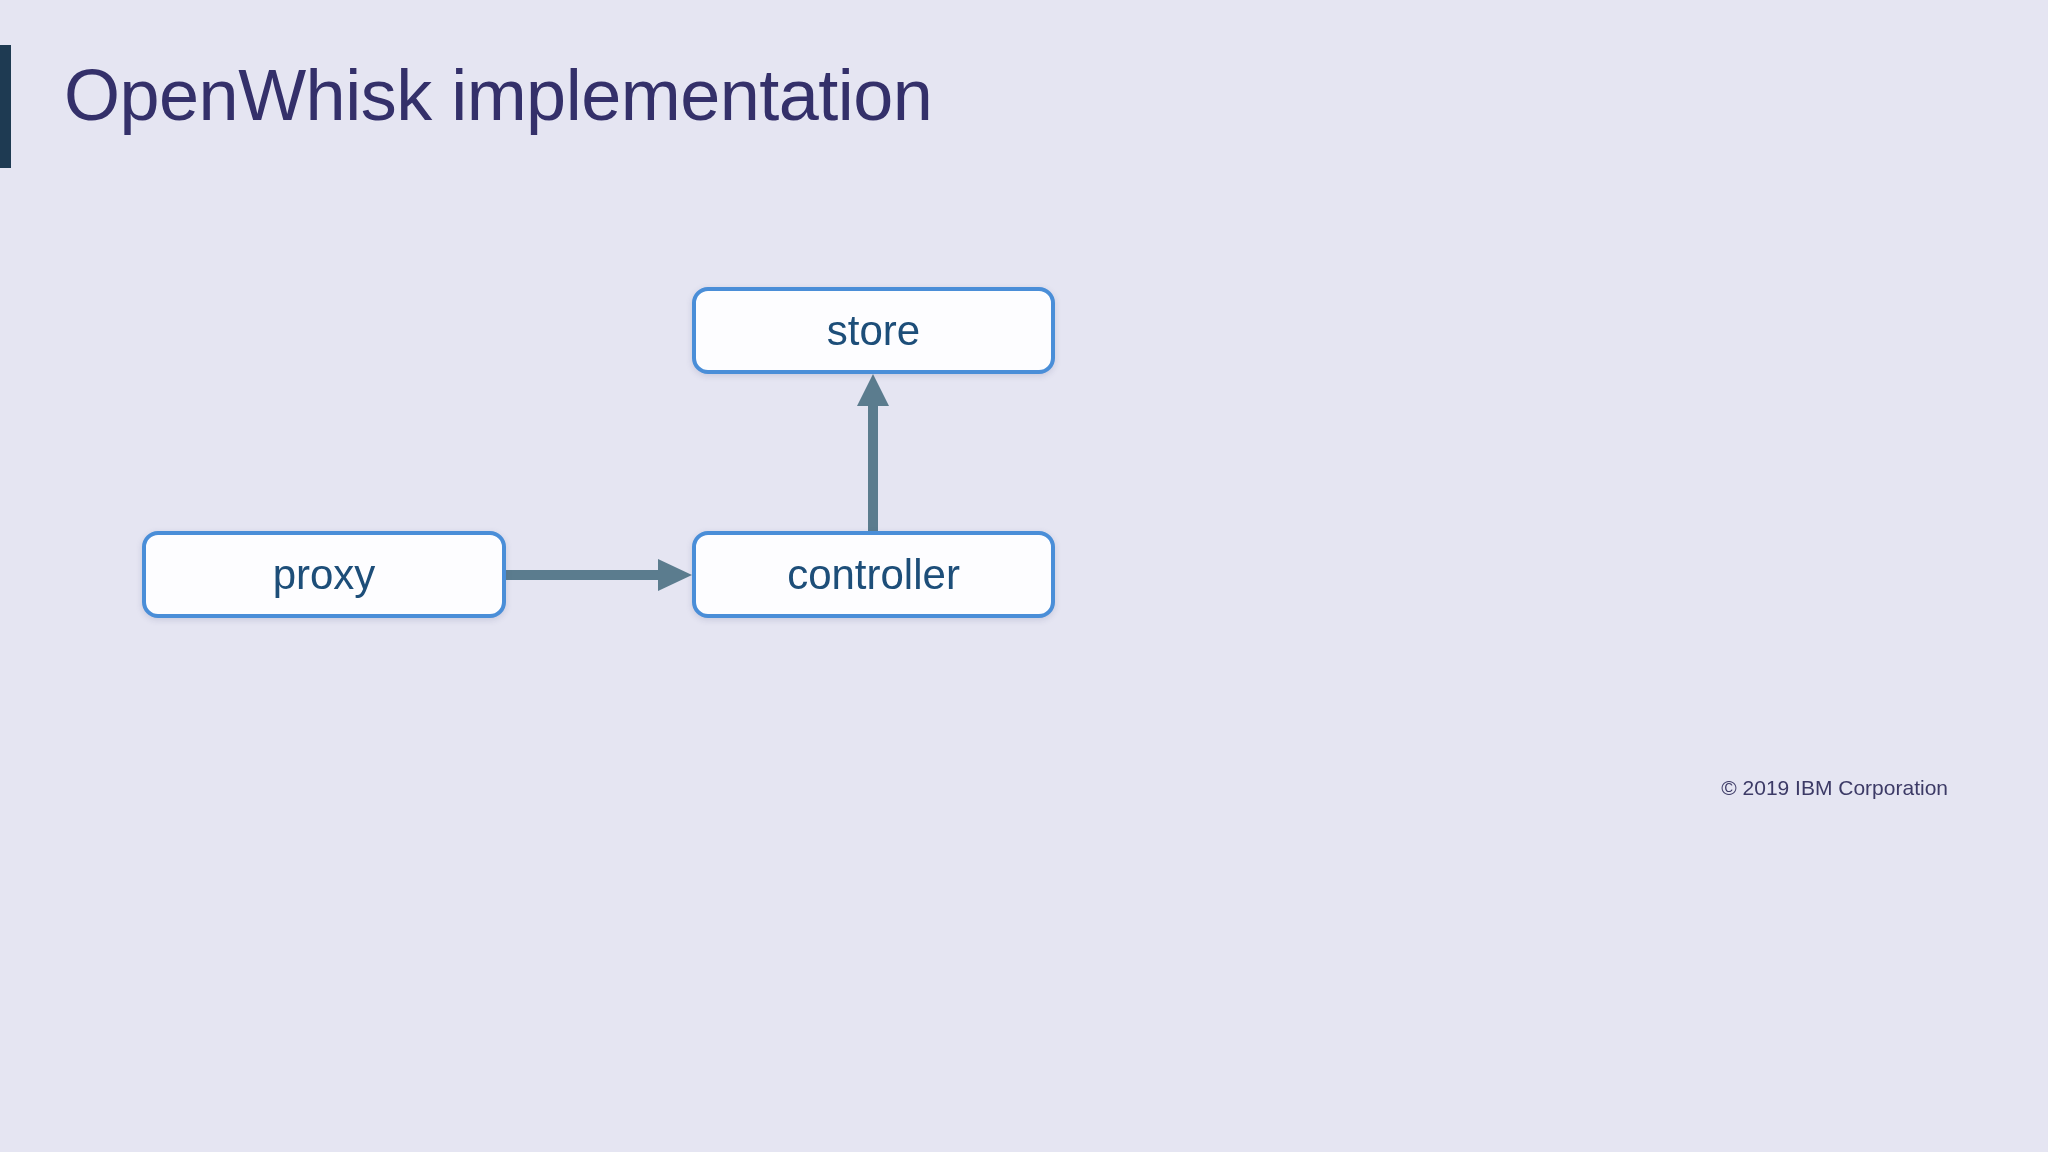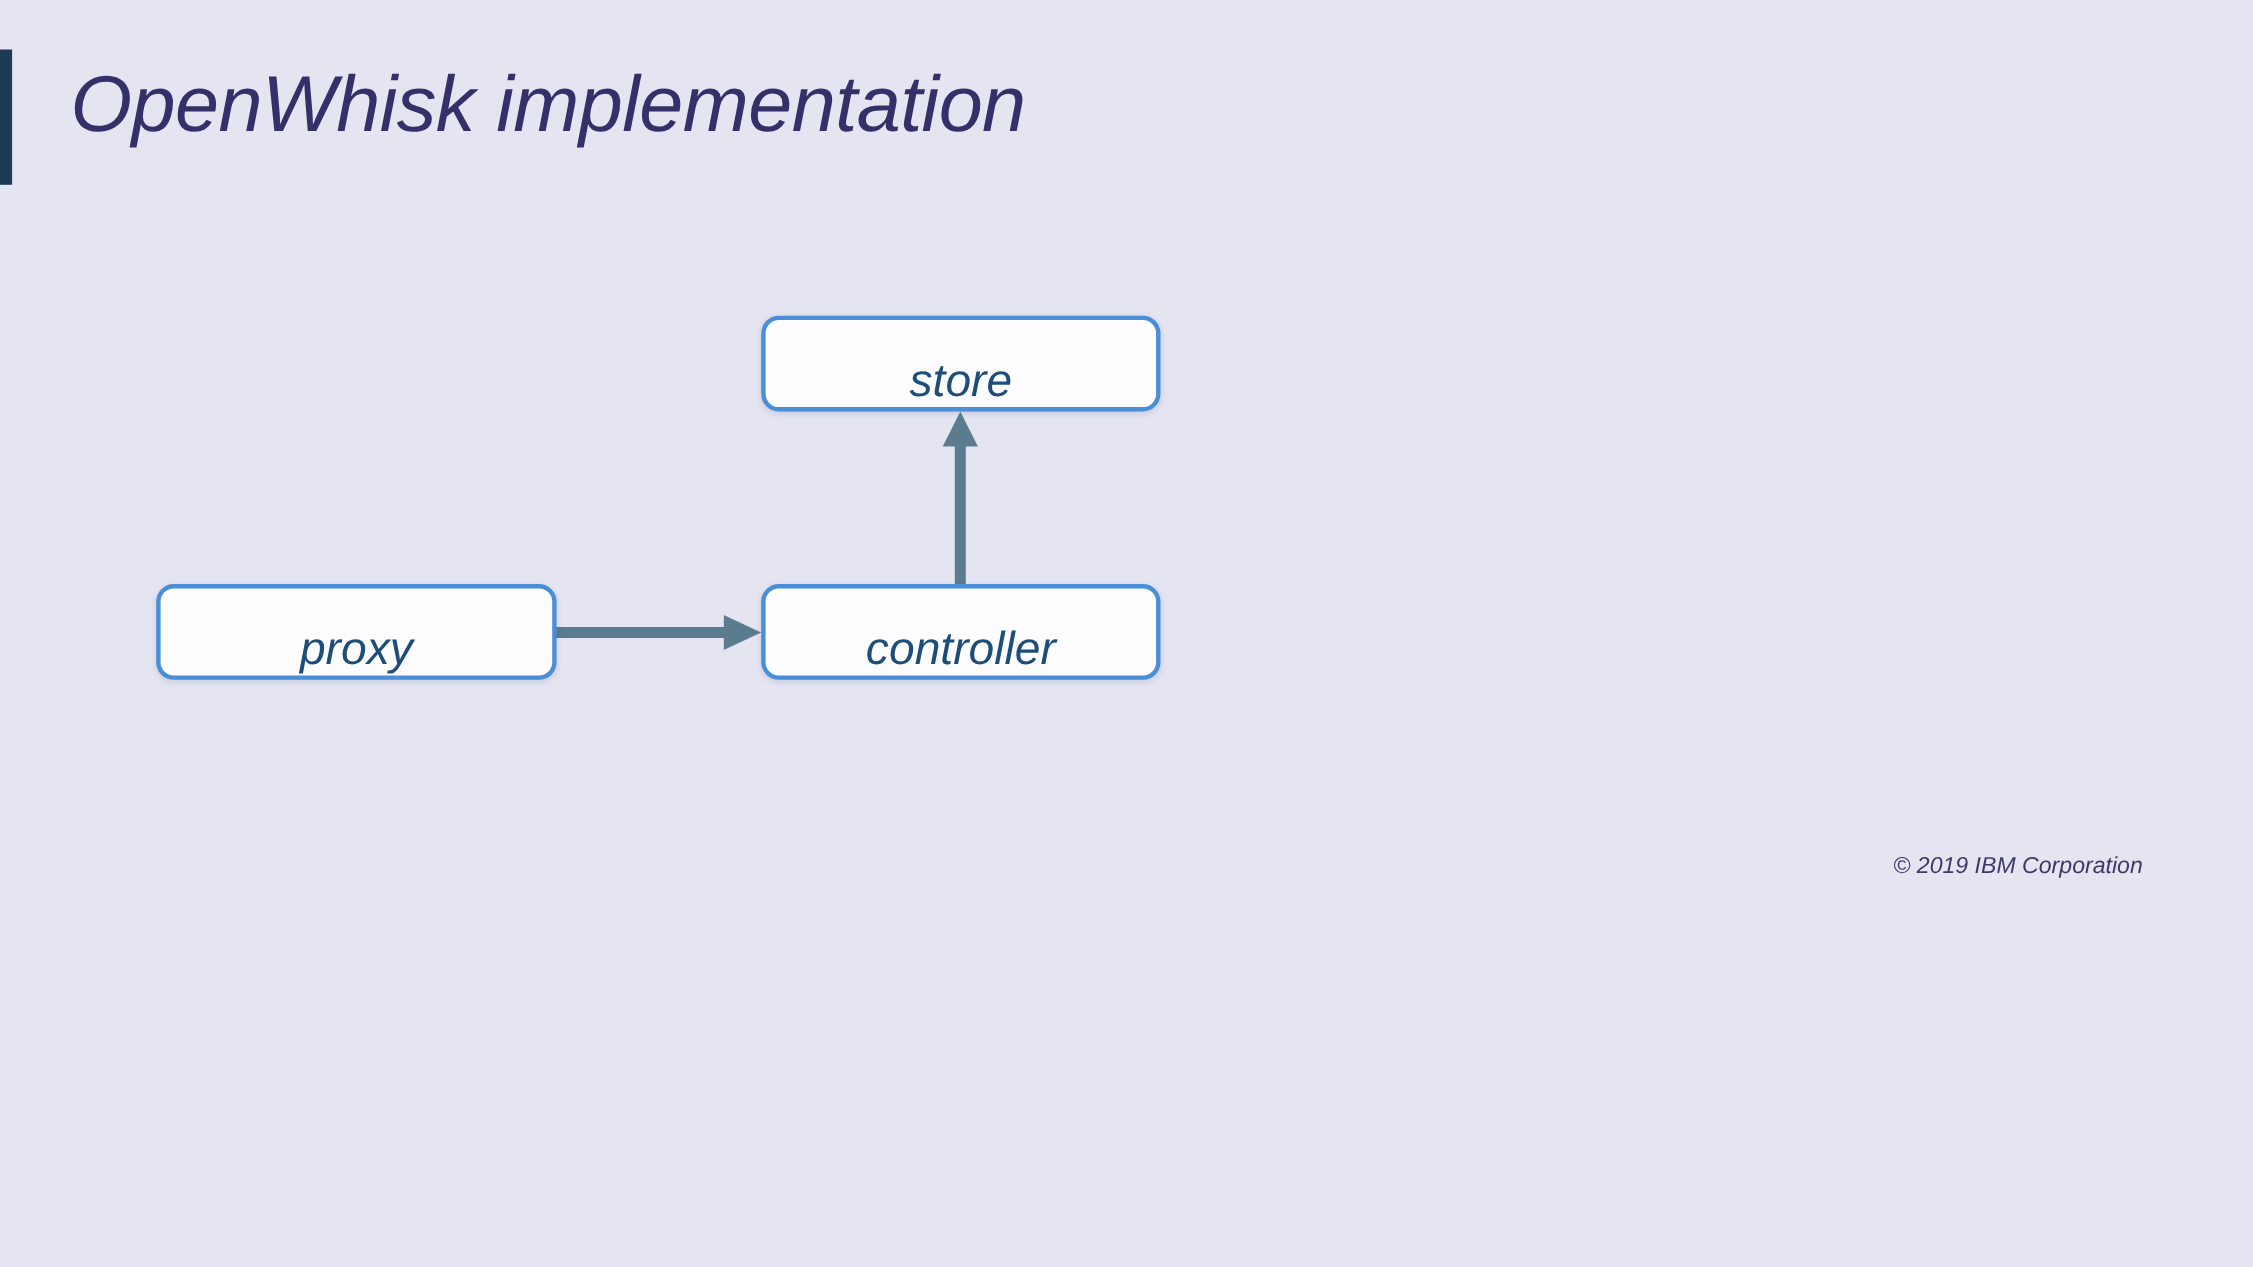--- a/index.html
+++ b/index.html
@@ -11,21 +11,20 @@
     height: 1152px;
     overflow: hidden;
     font-family: "Liberation Sans", "DejaVu Sans", sans-serif;
     background: var(--background, #e5e5f2);
   }
   .slide {
     position: relative;
     width: 2048px;
     height: 824px;
     background: var(--background, #e5e5f2);
-    font-style: italic;
   }
   .accent-bar {
     position: absolute;
     left: 0;
     top: 45px;
     width: 11px;
     height: 123px;
     background: var(--accent-bar, #1e3a52);
   }
   .title {
@@ -55,21 +54,21 @@
   }
   .node {
     position: absolute;
     box-sizing: border-box;
     width: 363px;
     height: 87px;
     background: var(--node-fill, #fdfdff);
     border: 4px solid var(--node-border, #4a8ed8);
     border-radius: 16px;
     display: flex;
-    align-items: flex-end;
+    align-items: center;
     justify-content: center;
     font-size: 42px;
     color: var(--node-text, #1d4e79);
     box-shadow: 0 2px 6px rgba(70, 80, 130, 0.18);
   }
   .node-store      { left: 692px; top: 287px; }
   .node-proxy      { left: 126px; top: 531px; width: 364px; margin-left: 16px; }
   .node-controller { left: 692px; top: 531px; }
   .footer {
     position: absolute;

